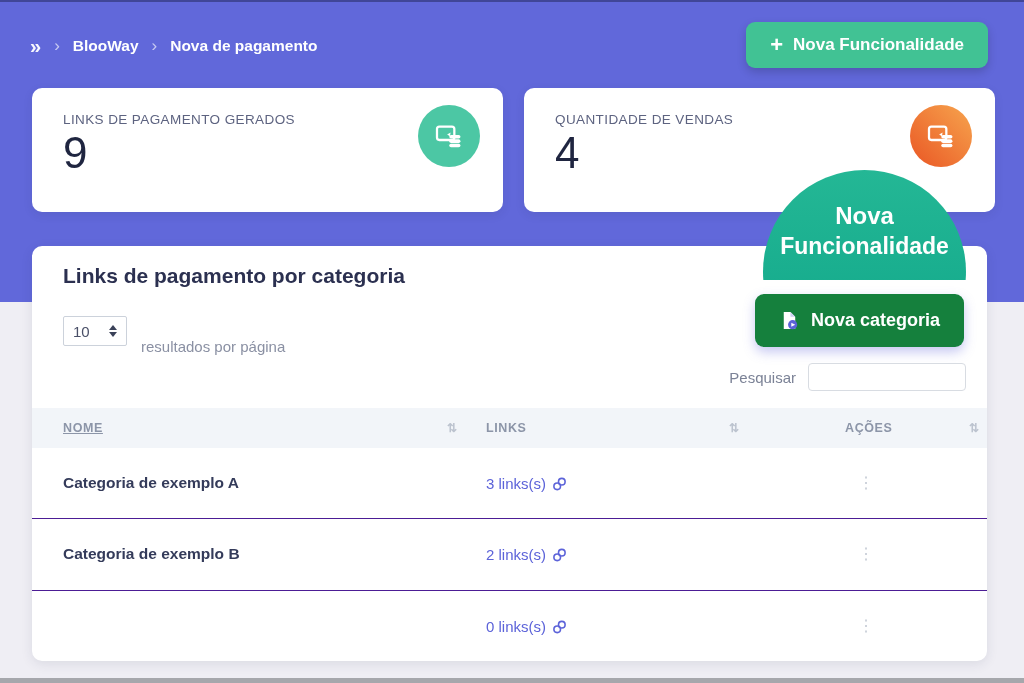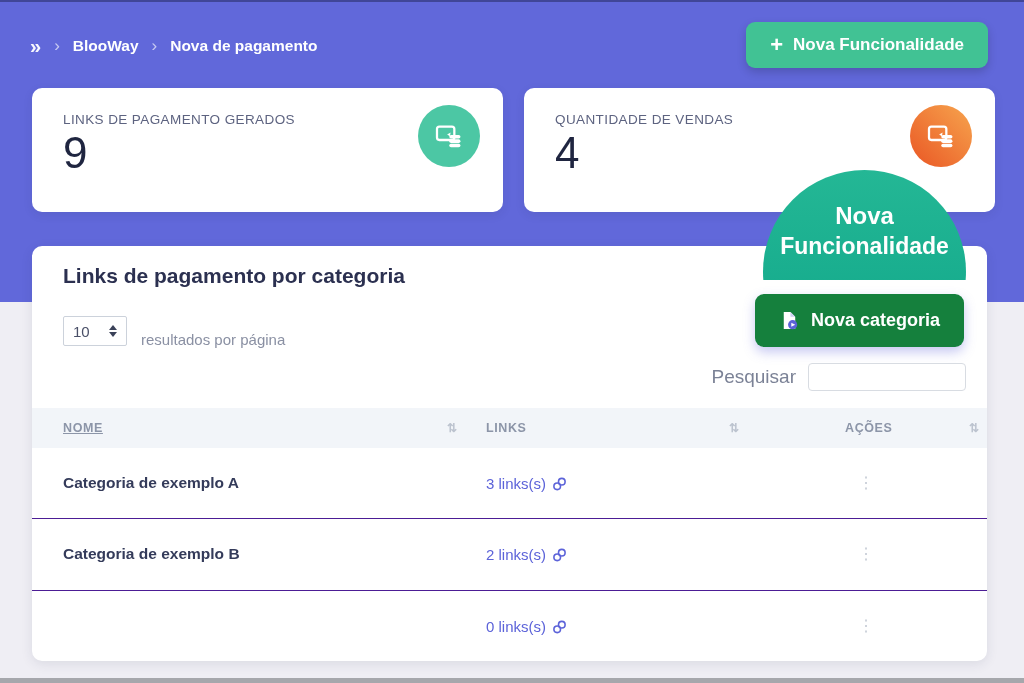--- a/index.html
+++ b/index.html
@@ -85,35 +85,35 @@
     position:absolute; left:31px; top:70px; width:64px; height:30px;
     border:1px solid #ccd2db; border-radius:2px; background:#fff;
     display:flex; align-items:center; justify-content:space-between;
     padding:0 9px; cursor:pointer;
   }
   .per-page-select .val { font-size:15px; color:#4a5068; }
   .spin { display:flex; flex-direction:column; align-items:center; gap:2px; }
   .tri-up   { width:0; height:0; border-left:4px solid transparent; border-right:4px solid transparent; border-bottom:5px solid #3a4158; }
   .tri-down { width:0; height:0; border-left:4px solid transparent; border-right:4px solid transparent; border-top:5px solid #3a4158; }
   .per-page-label {
-    position:absolute; left:109px; top:85px;
+    position:absolute; left:109px; top:92px;
     font-size:15px; color:#8a90a3;
   }
   .btn-purple {
     position:absolute; right:23px; top:48px; height:53px;
     display:flex; align-items:center; gap:11px; padding:0 24px;
     background:#15803d; border:none; border-radius:9px;
     color:#fff; font-family:inherit; font-size:18px; font-weight:bold;
     box-shadow:0 5px 12px rgba(91,98,217,.35); cursor:pointer;
   }
   .search-row {
     position:absolute; right:21px; top:116px; height:30px;
     display:flex; align-items:center; gap:12px;
   }
-  .search-label { font-size:19px; color:#7b8296; }
+  .search-label { font-size:15px; color:#7b8296; }
   .search-input {
     width:158px; height:28px; border:1px solid #d8dce2; border-radius:4px;
     background:#fff; font-family:inherit; font-size:14px; color:#3c4258; padding:0 8px;
   }
 
   
   .thead {
     position:absolute; left:0; right:0; top:162px; height:40px;
     background:#f2f5f9;
   }

